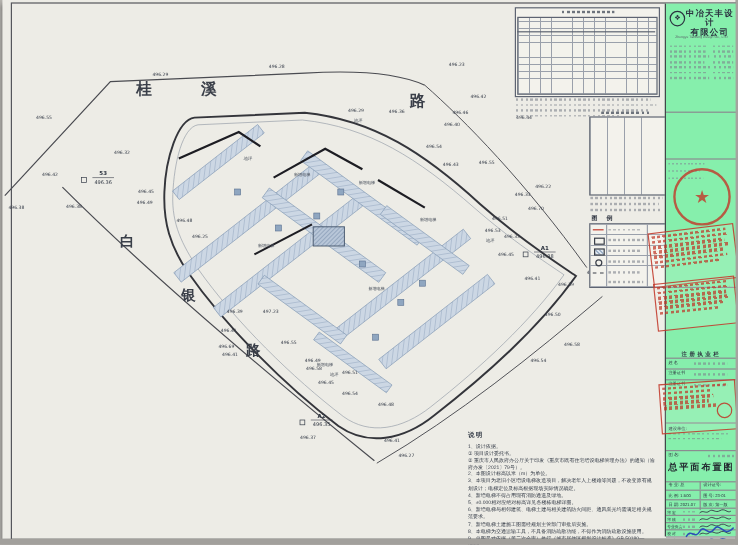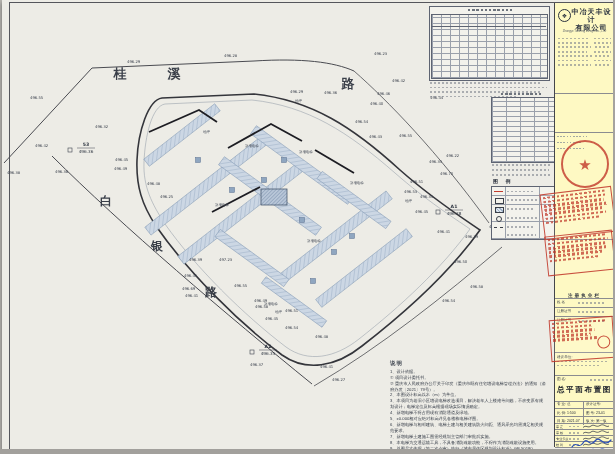--- a/index.html
+++ b/index.html
@@ -2,21 +2,21 @@
 <html><head>
 <meta charset="utf-8">
 <style>
   html,body{margin:0;padding:0;background:#b6b4af;width:615px;height:454px;overflow:hidden;
     font-family:"Liberation Sans","DejaVu Sans",sans-serif;}
   .abs{position:absolute;}
   #stage{position:relative;width:615px;height:454px;background:#b6b4af;}
   #sheet{position:absolute;left:2px;top:0;width:611px;height:449px;background:#edece6;
     box-shadow:0 3px 4px rgba(40,40,40,.55);}
   #frame{position:absolute;left:7px;top:2px;width:604px;height:446px;border:1px solid #55565c;}
-  #tcol{position:absolute;left:552px;top:3px;width:59px;height:444px;border-left:1.3px solid #44454b;background:#fef9c3;}
+  #tcol{position:absolute;left:552px;top:3px;width:59px;height:444px;border-left:1.3px solid #44454b;background:#86efac;}
   .hl{position:absolute;left:0;width:100%;border-top:0.8px solid #8b8c90;}
   .noise{background:repeating-linear-gradient(90deg,#7d828c 0 2px,rgba(0,0,0,0) 2px 4px);height:1.8px;opacity:.6;}
   .rnoise{background:repeating-linear-gradient(90deg,#c03a2c 0 2.6px,rgba(0,0,0,0) 2.6px 4.6px);height:2.6px;opacity:.85;}
   .micro{height:1.4px;background:repeating-linear-gradient(90deg,#7e8894 0 1.6px,rgba(0,0,0,0) 1.6px 3.2px);opacity:.7;}
   
   #coname{font-size:7px;font-weight:bold;color:#2b3340;text-align:center;line-height:1.15;letter-spacing:1px;}
   #coeng{font-size:2.8px;color:#5a6068;text-align:center;margin-top:1px;}
   .credrow{display:flex;justify-content:space-between;align-items:center;padding:0 2px;margin-top:2.6px;}
   
   .gridt{border:1px solid #5e6472;background-color:#f3f2ec;

